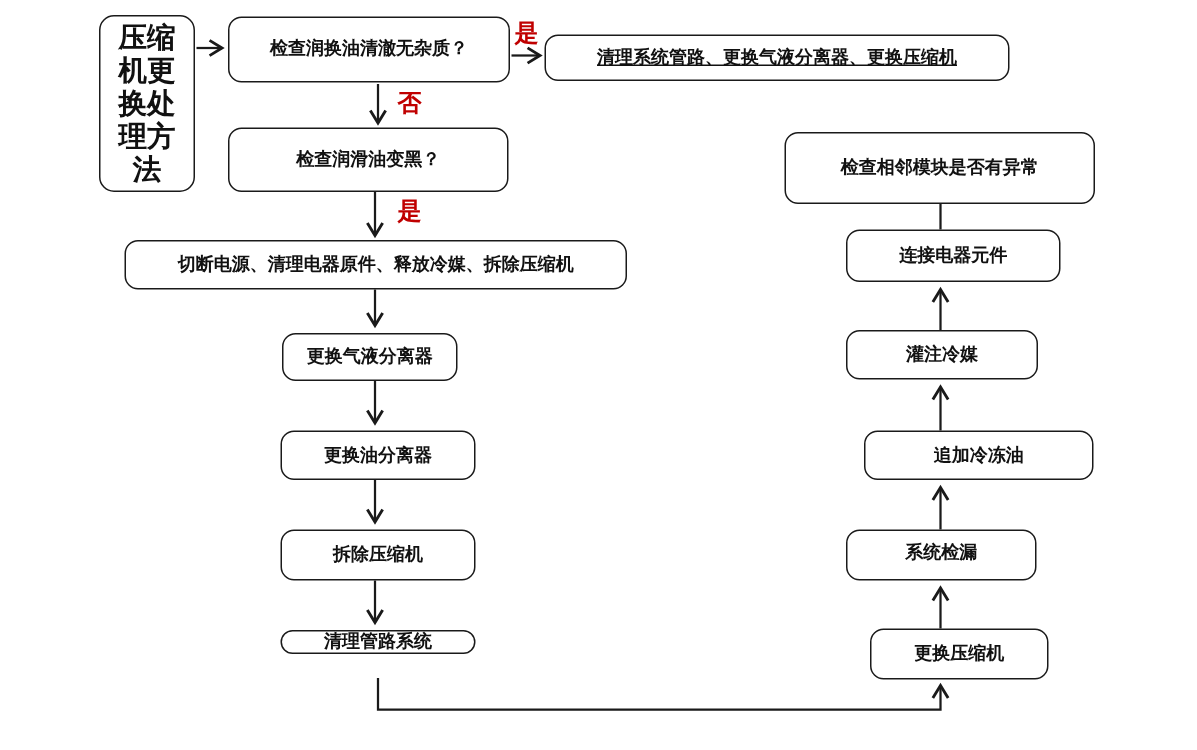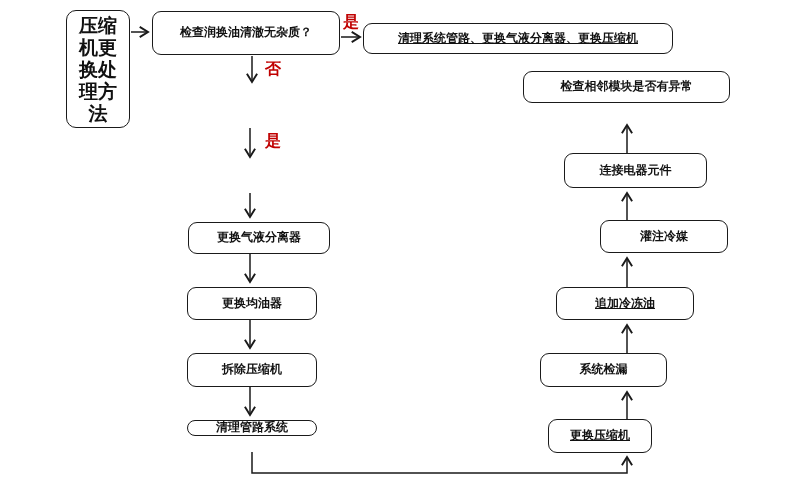--- a/index.html
+++ b/index.html
@@ -51,41 +51,43 @@
       <path d="M627,153 V125" marker-end="url(#arrow)"></path>
     </g>
   </svg>
 
   <div class="node node-title" style="left:66px;top:10px;width:64px;height:118px;">压缩机更换处理方法</div>
 
   <div class="node" style="left:152px;top:11px;width:188px;height:44px;">检查润换油清澈无杂质？</div>
 
   <div class="node" style="left:363px;top:23px;width:310px;height:31px;text-decoration:underline;">清理系统管路、更换气液分离器、更换压缩机</div>
 
+  <div class="node" style="left:152px;top:85px;width:187px;height:43px;">检查润滑油变黑？</div>
 
+  <div class="node" style="left:83px;top:160px;width:335px;height:33px;">切断电源、清理电器原件、释放冷媒、拆除压缩机</div>
 
-  <div class="node" style="left:188px;top:222px;width:142px;height:32px;">更换气液分离器</div>
+  <div class="node" style="left:188px;top:222px;width:117px;height:32px;">更换气液分离器</div>
 
-  <div class="node" style="left:187px;top:287px;width:130px;height:33px;">更换均油器</div>
+  <div class="node" style="left:187px;top:287px;width:130px;height:33px;">更换油分离器</div>
 
   <div class="node" style="left:187px;top:353px;width:130px;height:34px;">拆除压缩机</div>
 
   <div class="node" style="left:187px;top:420px;width:130px;height:16px;">清理管路系统</div>
 
-  <div class="node" style="left:548px;top:419px;width:104px;height:34px;text-decoration:underline;">更换压缩机</div>
+  <div class="node" style="left:580px;top:419px;width:119px;height:34px;">更换压缩机</div>
 
-  <div class="node" style="left:540px;top:353px;width:127px;height:34px;">系统检漏</div>
+  <div class="node" style="left:564px;top:353px;width:127px;height:34px;font-family:Liberation Mono, monospace;">系统检漏</div>
 
-  <div class="node" style="left:556px;top:287px;width:138px;height:33px;text-decoration:underline;">追加冷冻油</div>
+  <div class="node" style="left:576px;top:287px;width:153px;height:33px;">追加冷冻油</div>
 
-  <div class="node" style="left:564px;top:220px;width:128px;height:33px;margin-left:36px;">灌注冷媒</div>
+  <div class="node" style="left:564px;top:220px;width:128px;height:33px;">灌注冷媒</div>
 
   <div class="node" style="left:564px;top:153px;width:143px;height:35px;">连接电器元件</div>
 
-  <div class="node" style="left:523px;top:71px;width:207px;height:32px;">检查相邻模块是否有异常</div>
+  <div class="node" style="left:523px;top:88px;width:207px;height:48px;">检查相邻模块是否有异常</div>
 
   <span class="decision" style="left:343px;top:14px;">是</span>
 
   <span class="decision" style="left:265px;top:61px;">否</span>
 
   <span class="decision" style="left:265px;top:133px;">是</span>
 
 </div>
 
 </body></html>

